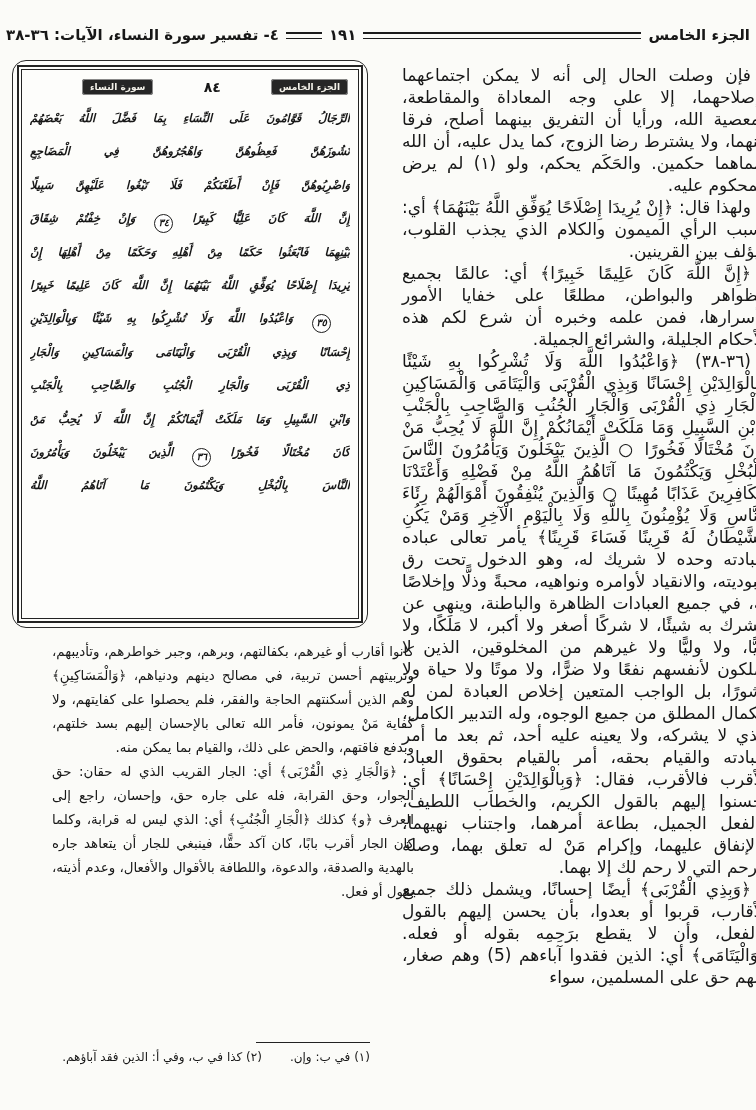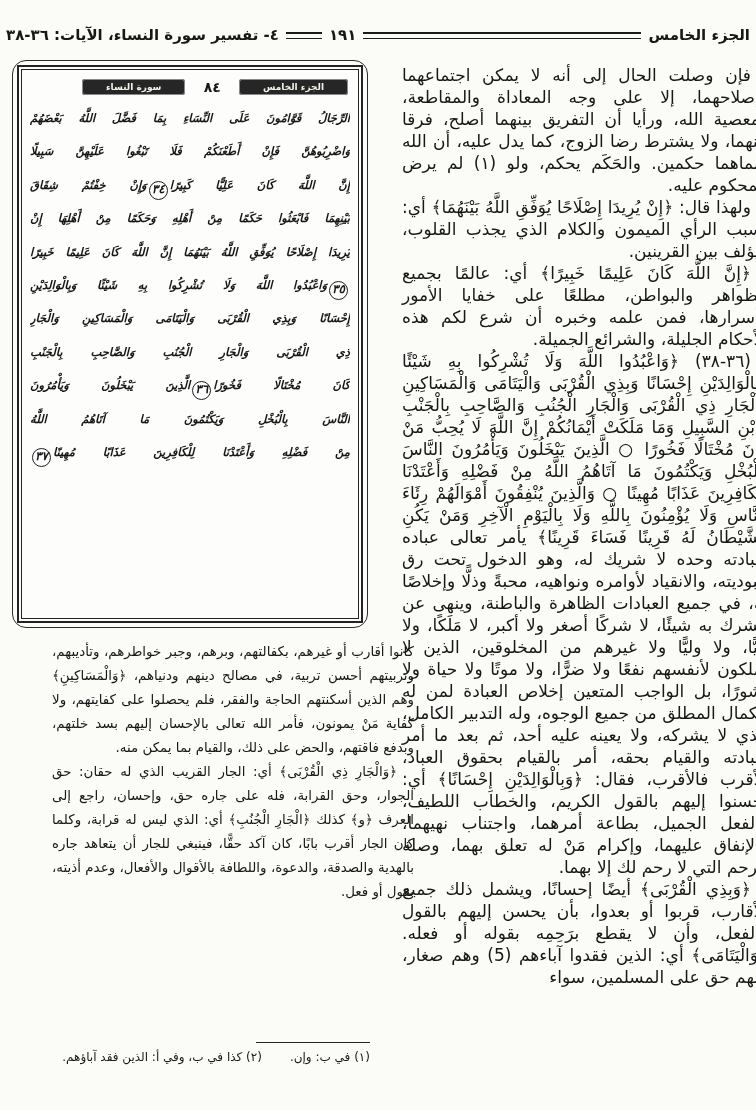--- a/index.html
+++ b/index.html
@@ -22,28 +22,28 @@
 
   
   .mushaf{position:absolute;top:60px;left:12px;width:356px;height:568px;}
   .frame-outer{height:100%;box-sizing:border-box;border:1.5px solid #2b2b2b;
     border-radius:14px;padding:4px;background:#fdfdfb;}
   .frame-mid{height:100%;box-sizing:border-box;border:2.5px solid #232323;padding:2px;}
   .frame-inner{height:100%;box-sizing:border-box;border:1px solid #232323;padding:3px 8px 4px;}
   .mushaf-head{display:flex;align-items:center;justify-content:space-between;
     height:24px;padding:2px 2px 0 52px;}
   .stamp{background:#262626;color:#f4f2ea;font-size:9px;font-weight:bold;
-    padding:3px 24px;border-radius:3px;box-shadow:inset 0 0 0 1px #8a8a8a;}
+    padding:3px 8px;border-radius:3px;box-shadow:inset 0 0 0 1px #8a8a8a;}
   .mushaf-page{font-weight:bold;font-size:14px;}
   .q-lines{margin-top:3px;font-style:italic;}
   .q-line{height:33.4px;line-height:33.4px;font-weight:bold;font-size:11.5px;
     white-space:nowrap;overflow:hidden;text-align:justify;text-align-last:justify;}
   .medallion{display:inline-block;width:17px;height:17px;line-height:15px;
-    border:1.5px solid #1d1d1d;border-radius:50%;font-size:12px;text-align:right;
-    text-align-last:center;vertical-align:-4px;margin:0 2px;font-weight:bold;background:#fff;}
+    border:1.5px solid #1d1d1d;border-radius:50%;font-size:10px;text-align:right;
+    text-align-last:center;vertical-align:-4px;margin:0 19px;font-weight:bold;background:#fff;}
   .medallion:empty{display:none;}
 
   
   .col{text-align:justify;}
   .right-col{position:absolute;top:64px;left:382px;width:366px;
     font-size:17px;line-height:22px;margin-left:20px;}
   .left-col{position:absolute;top:640px;left:8px;width:362px;
     font-size:13.4px;line-height:24px;margin-left:44px;}
   .para{margin:0;text-indent:17px;}
   .para.no-indent{text-indent:0;}
@@ -70,30 +70,31 @@
     <div class="frame-outer">
       <div class="frame-mid">
         <div class="frame-inner">
           <div class="mushaf-head">
             <span class="stamp">الجزء الخامس</span>
             <span class="mushaf-page">٨٤</span>
             <span class="stamp">سورة النساء</span>
           </div>
           <div class="q-lines">
             <div class="q-line"><span>الرِّجَالُ قَوَّامُونَ عَلَى النِّسَاءِ بِمَا فَضَّلَ اللَّهُ بَعْضَهُمْ</span><span></span></div>
+            <div class="q-line"><span>نُشُوزَهُنَّ فَعِظُوهُنَّ وَاهْجُرُوهُنَّ فِي الْمَضَاجِعِ</span><span></span></div>
             <div class="q-line"><span>وَاضْرِبُوهُنَّ فَإِنْ أَطَعْنَكُمْ فَلَا تَبْغُوا عَلَيْهِنَّ سَبِيلًا</span><span></span></div>
             <div class="q-line"><span>إِنَّ اللَّهَ كَانَ عَلِيًّا كَبِيرًا</span><span class="medallion">٣٤</span><span>وَإِنْ خِفْتُمْ شِقَاقَ</span></div>
             <div class="q-line"><span>بَيْنِهِمَا فَابْعَثُوا حَكَمًا مِنْ أَهْلِهِ وَحَكَمًا مِنْ أَهْلِهَا إِنْ</span><span></span></div>
             <div class="q-line"><span>يُرِيدَا إِصْلَاحًا يُوَفِّقِ اللَّهُ بَيْنَهُمَا إِنَّ اللَّهَ كَانَ عَلِيمًا خَبِيرًا</span><span></span></div>
             <div class="q-line"><span></span><span class="medallion">٣٥</span><span>وَاعْبُدُوا اللَّهَ وَلَا تُشْرِكُوا بِهِ شَيْئًا وَبِالْوَالِدَيْنِ</span></div>
             <div class="q-line"><span>إِحْسَانًا وَبِذِي الْقُرْبَى وَالْيَتَامَى وَالْمَسَاكِينِ وَالْجَارِ</span><span></span></div>
             <div class="q-line"><span>ذِي الْقُرْبَى وَالْجَارِ الْجُنُبِ وَالصَّاحِبِ بِالْجَنْبِ</span><span></span></div>
+            <div class="q-line"><span>وَابْنِ السَّبِيلِ وَمَا مَلَكَتْ أَيْمَانُكُمْ إِنَّ اللَّهَ لَا يُحِبُّ مَنْ</span><span></span></div>
             <div class="q-line"><span>كَانَ مُخْتَالًا فَخُورًا</span><span class="medallion">٣٦</span><span>الَّذِينَ يَبْخَلُونَ وَيَأْمُرُونَ</span></div>
             <div class="q-line"><span>النَّاسَ بِالْبُخْلِ وَيَكْتُمُونَ مَا آتَاهُمُ اللَّهُ</span><span></span></div>
-            <div class="q-line"><span>مِنْ فَضْلِهِ وَأَعْتَدْنَا لِلْكَافِرِينَ عَذَابًا مُهِينًا</span><span class="medallion">٣٧</span><span></span></div>
           </div>
         </div>
       </div>
     </div>
   </section>
 
   <section class="col right-col">
     <p class="para">فإن وصلت الحال إلى أنه لا يمكن اجتماعهما وإصلاحهما، إلا على وجه المعاداة والمقاطعة، ومعصية الله، ورأيا أن التفريق بينهما أصلح، فرقا بينهما، ولا يشترط رضا الزوج، كما يدل عليه، أن الله سماهما حكمين. والحَكَم يحكم، ولو (١) لم يرض المحكوم عليه.</p>
     <p class="para">ولهذا قال: ﴿إِنْ يُرِيدَا إِصْلَاحًا يُوَفِّقِ اللَّهُ بَيْنَهُمَا﴾ أي: بسبب الرأي الميمون والكلام الذي يجذب القلوب، ويؤلف بين القرينين.</p>
     <p class="para">﴿إِنَّ اللَّهَ كَانَ عَلِيمًا خَبِيرًا﴾ أي: عالمًا بجميع الظواهر والبواطن، مطلعًا على خفايا الأمور وأسرارها، فمن علمه وخبره أن شرع لكم هذه الأحكام الجليلة، والشرائع الجميلة.</p>

